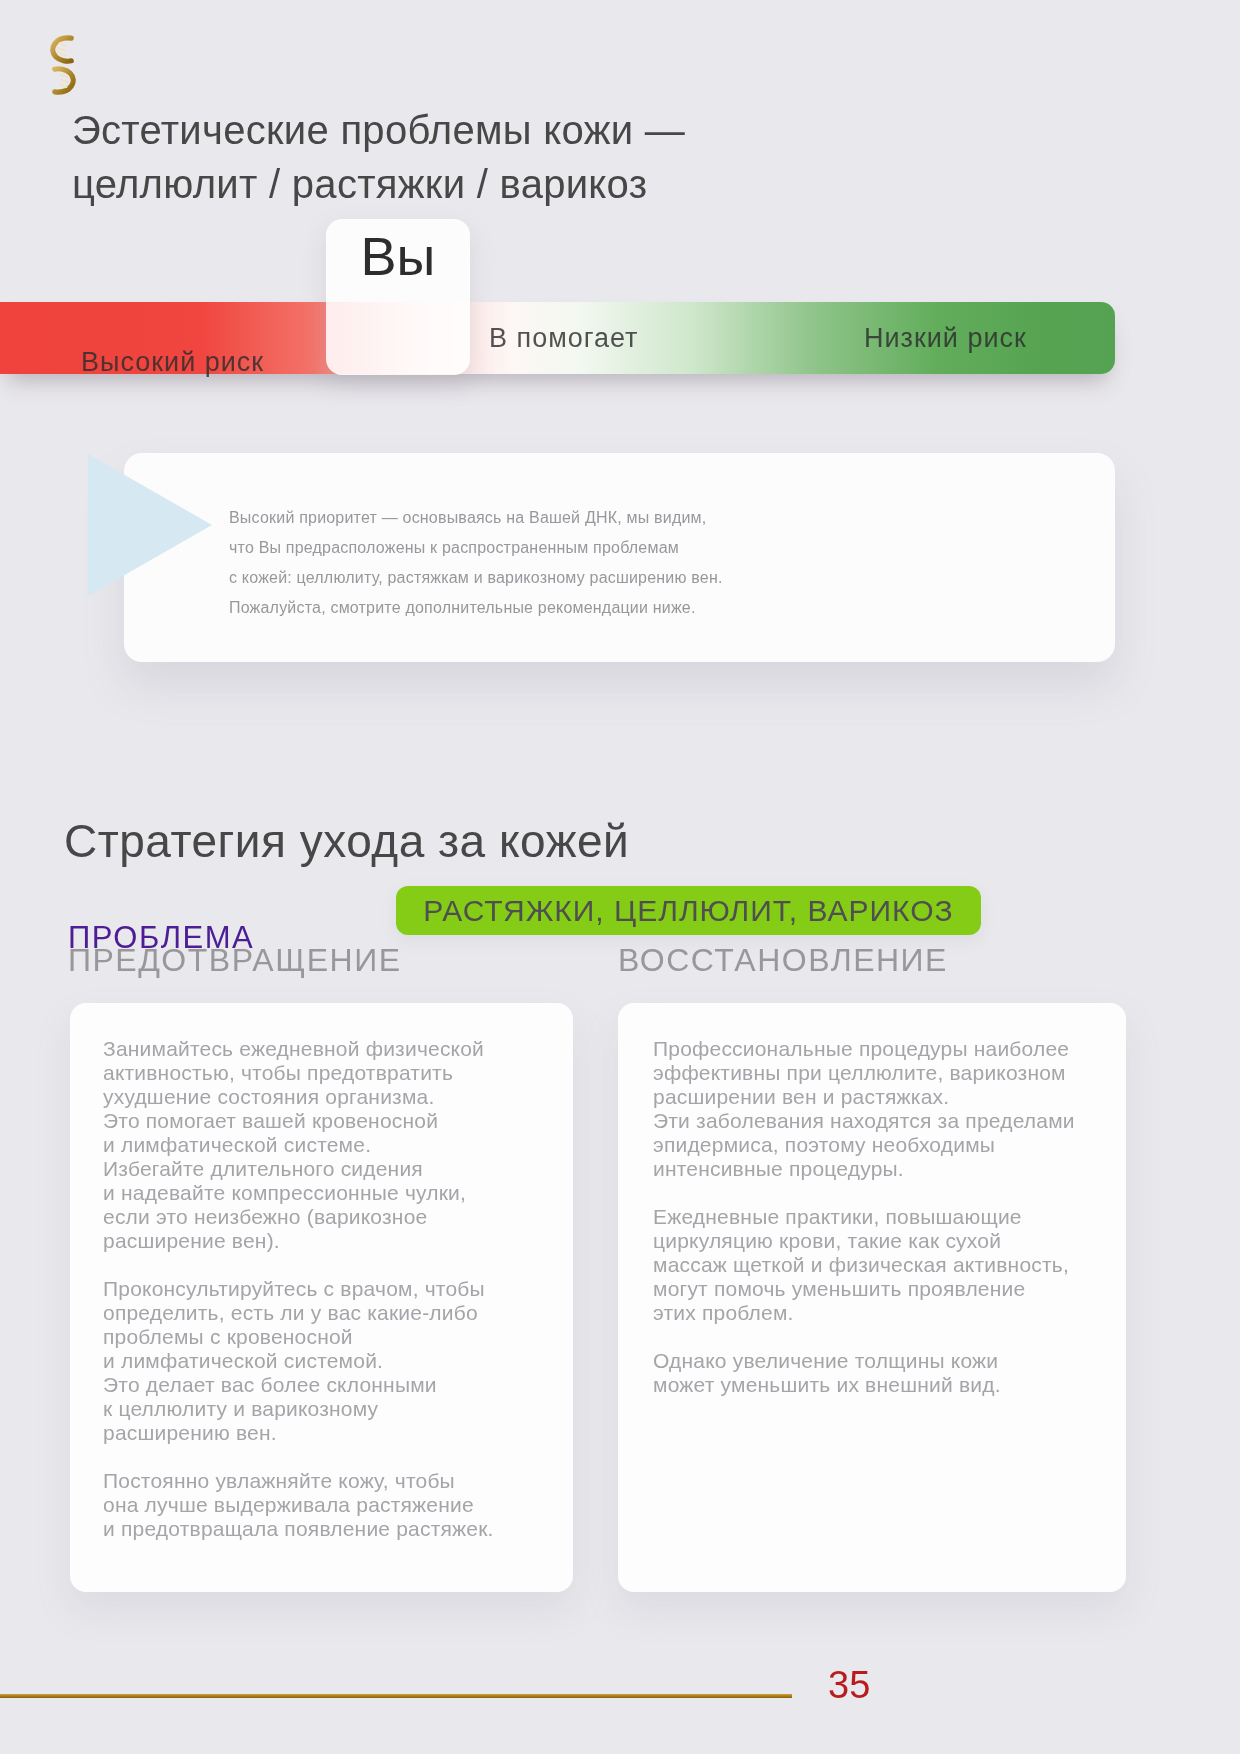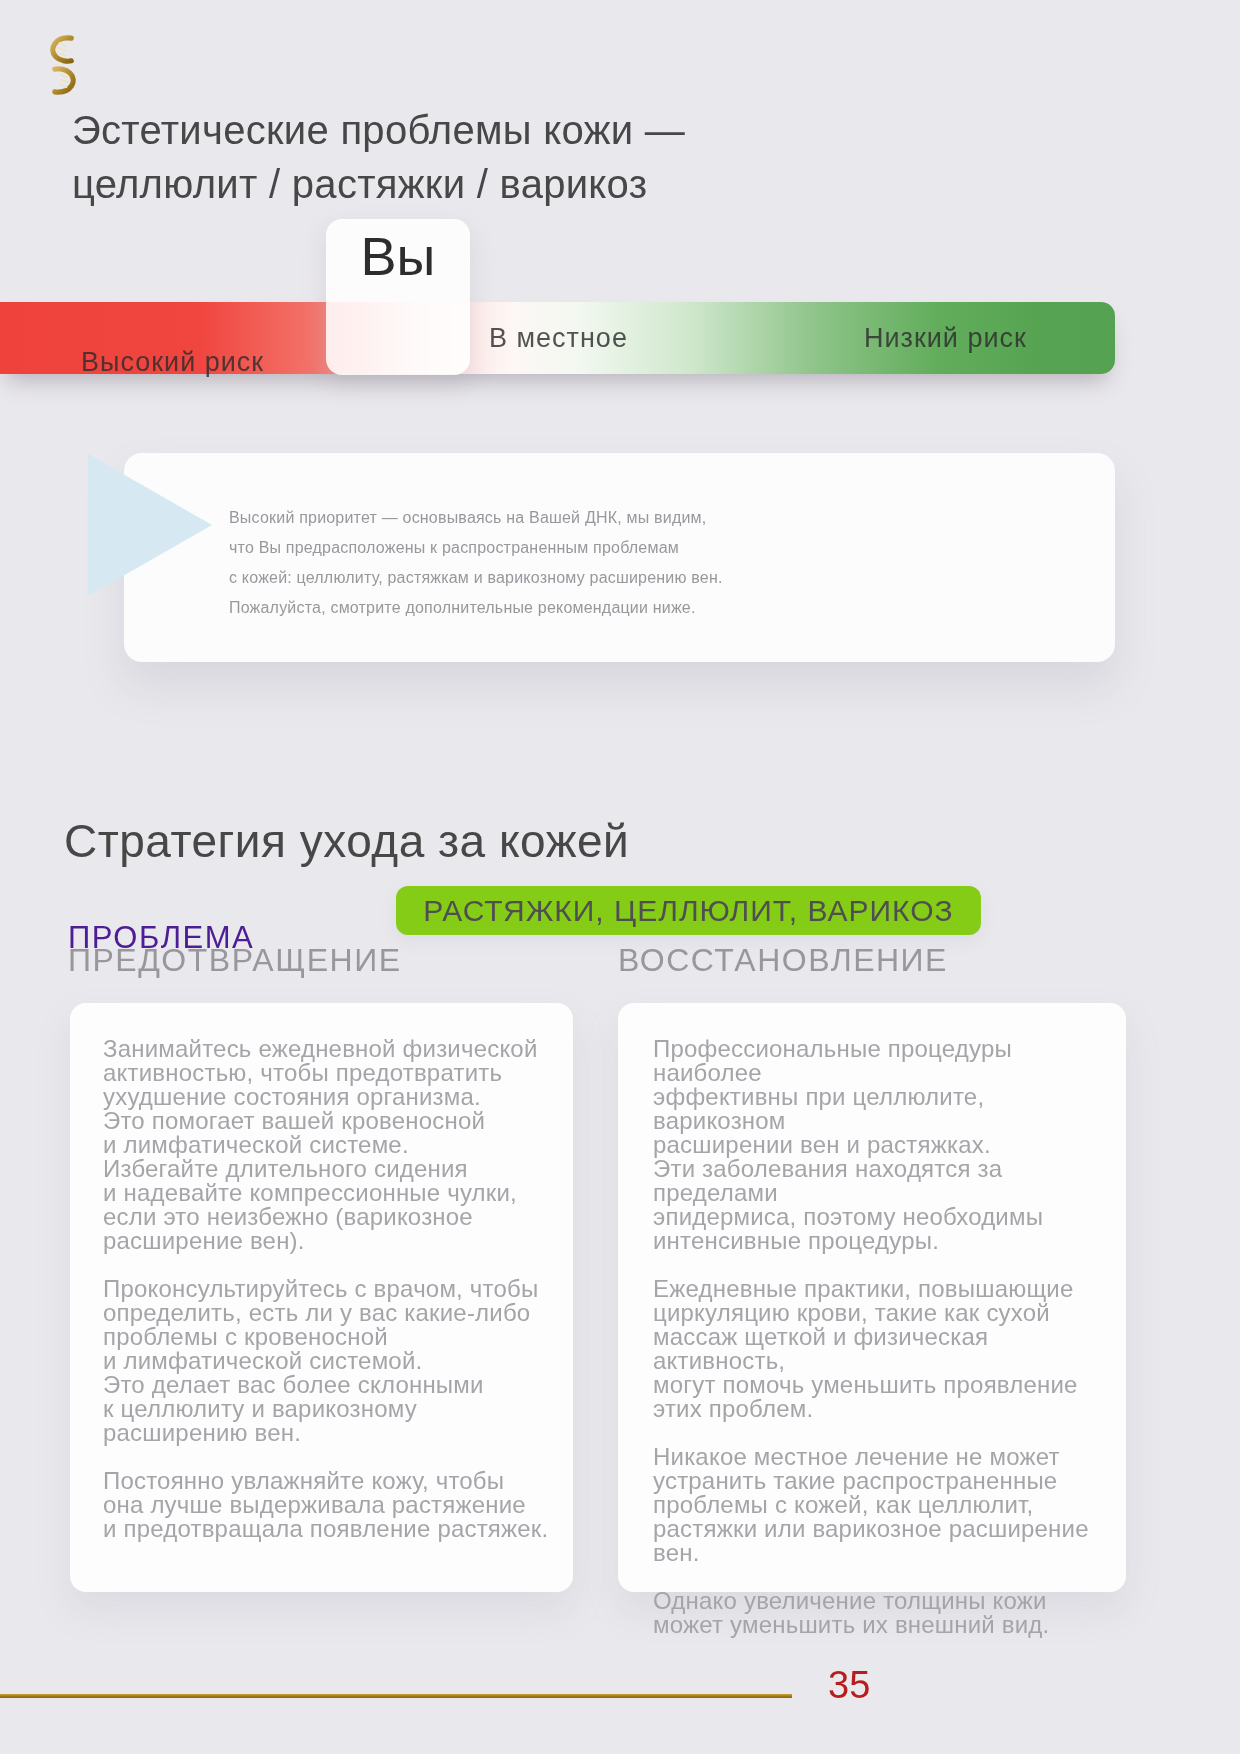--- a/index.html
+++ b/index.html
@@ -79,21 +79,21 @@
   .col-head-recovery  { left:618px; }
   .card {
     position:absolute; top:1003px; height:589px; box-sizing:border-box;
     background:#fdfdfe; border-radius:16px;
     box-shadow:0 18px 36px rgba(140,140,160,0.14);
     padding:34px 24px 0 33px;
   }
   .card-prevention { left:70px;  width:503px; }
   .card-recovery   { left:618px; width:508px; padding-left:35px; }
   .card p {
-    margin:0 0 24px 0; font-size:24px; line-height:24px;
+    margin:0 0 24px 0; font-size:21px; line-height:24px;
     color:#a5a4a8; letter-spacing:0.2px; white-space:pre-line;
   }
   
   .footer-rule {
     position:absolute; left:0; top:1694px; width:792px; height:4px;
     background:linear-gradient(180deg,#cda43c 0%,#a57a14 55%,#8a630e 100%);
   }
   .page-number {
     position:absolute; left:828px; top:1664px;
     font-size:38px; font-weight:300; color:#b91c1c;
@@ -116,21 +116,21 @@
     <path d="M10 56 C26 58 32 45 25 38 C21 34 14 33 10 34" fill="none" stroke="url(#goldg)" stroke-width="5" stroke-linecap="round"></path>
     <path d="M14 8 L21 12 M12 13 L20 16 M13 18 L21 21" stroke="#efe3bb" stroke-width="1.4"></path>
     <path d="M22 52 L15 48 M24 47 L16 44 M23 42 L15 39" stroke="#efe3bb" stroke-width="1.4"></path>
   </svg>
 
   <h1 class="title">Эстетические проблемы кожи —
 целлюлит / растяжки / варикоз</h1>
 
   <div class="risk-bar">
     <span class="risk-label risk-high">Высокий риск</span>
-    <span class="risk-label risk-mid">В местное</span>
+    <span class="risk-label risk-mid">В помогает</span>
     <span class="risk-label risk-low">Низкий риск</span>
   </div>
   <div class="you-box">
     <span class="you-label">Вы</span>
   </div>
 
   <div class="callout-tri"></div>
   <div class="callout-box">
     <p class="callout-text">Высокий приоритет — основываясь на Вашей ДНК, мы видим,
 что Вы предрасположены к распространенным проблемам
@@ -173,25 +173,20 @@
 эффективны при целлюлите, варикозном
 расширении вен и растяжках.
 Эти заболевания находятся за пределами
 эпидермиса, поэтому необходимы
 интенсивные процедуры.</p>
     <p>Ежедневные практики, повышающие
 циркуляцию крови, такие как сухой
 массаж щеткой и физическая активность,
 могут помочь уменьшить проявление
 этих проблем.</p>
-    <p>Никакое местное лечение не может
-устранить такие распространенные
-проблемы с кожей, как целлюлит,
-растяжки или варикозное расширение
-вен.</p>
     <p>Однако увеличение толщины кожи
 может уменьшить их внешний вид.</p>
   </div>
 
   <div class="footer-rule"></div>
   <div class="page-number">35</div>
 
 </div>
 
 </body></html>

